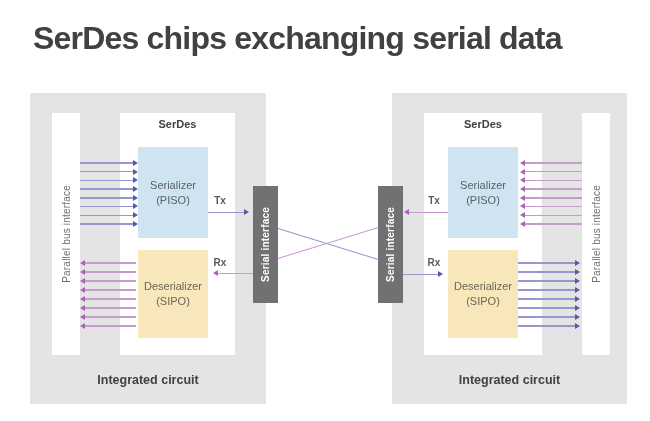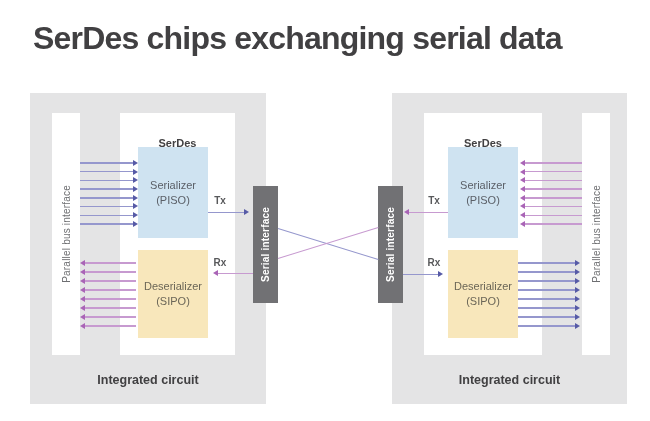--- a/index.html
+++ b/index.html
@@ -16,21 +16,21 @@
   .ic-box{background:var(--ic-background);}
   .white-panel{background:#ffffff;}
   .bus-strip{
     background:#ffffff;display:flex;align-items:center;justify-content:center;
   }
   .vtext{
     writing-mode:vertical-rl;transform:rotate(180deg);
     font-size:10px;color:#6d6e71;letter-spacing:0.2px;white-space:nowrap;
   }
   .serdes-head{
-    padding-top:24px;text-align:center;font-size:11px;font-weight:700;
+    padding-top:5px;text-align:center;font-size:11px;font-weight:700;
     color:var(--title-text);
   }
   .func-box{
     display:flex;flex-direction:column;align-items:center;justify-content:center;
     font-size:11px;line-height:1.35;color:#5b6068;text-align:center;
   }
   .serializer-box{background:var(--serializer-box);}
   .deserializer-box{background:var(--deserializer-box);color:#6b6657;}
   .serial-iface{
     background:var(--serial-interface-box);

